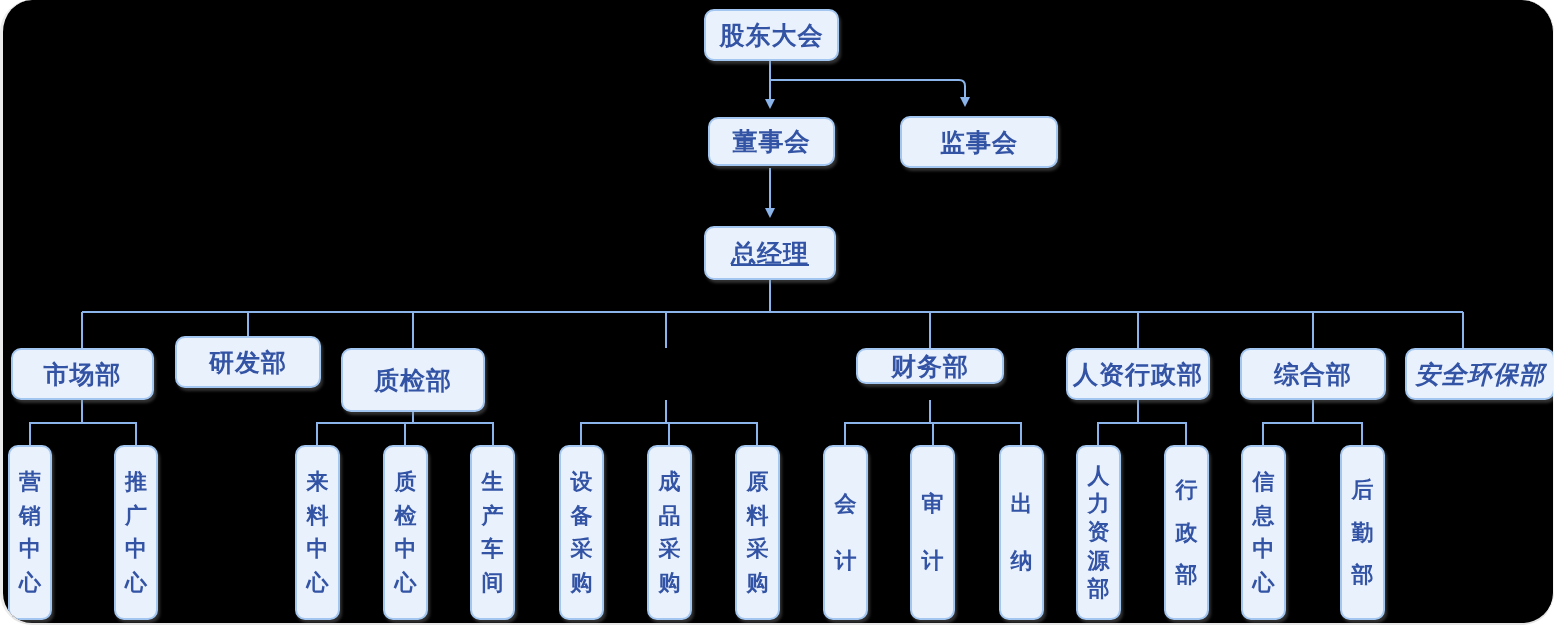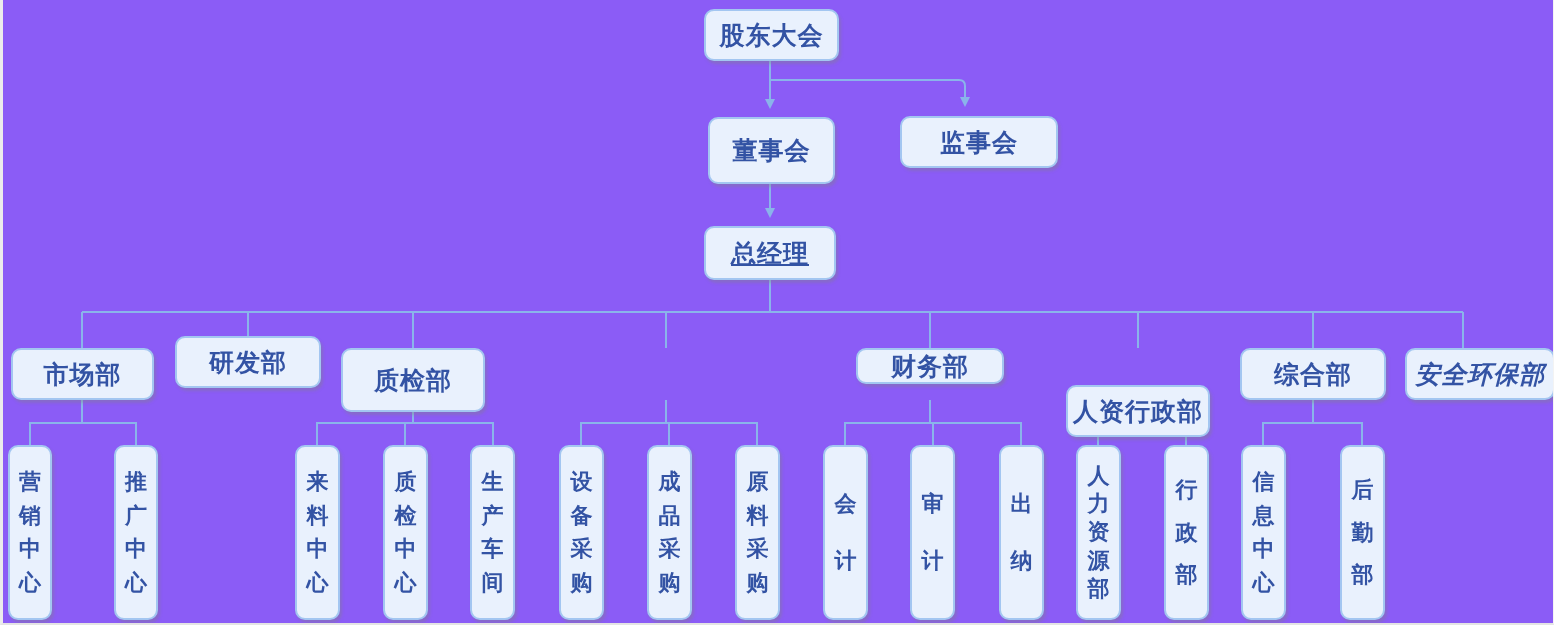--- a/index.html
+++ b/index.html
@@ -1,25 +1,26 @@
 <!DOCTYPE html>
 <html style="--node-fill: #e9f1fd; --node-border: #a3c6f1; --node-text: #3353a4; --line: #8ab4ea;"><head>
 <meta charset="utf-8">
 <style>
   html,body{margin:0;padding:0;background:#fff;}
   #canvas{
     position:relative;
     width:1554px;height:625px;
-    background:#8b5cf6;
+    background:#000000;
     border-left:3px solid #ececec;
     border-bottom:2px solid #e4e4e4;
     border-right:1px solid #f3f3f3;
     box-sizing:border-box;
     overflow:hidden;
     font-family:"Liberation Serif","DejaVu Serif",serif;
+    border-radius:32px;
   }
   #wires{position:absolute;left:0;top:0;width:1554px;height:625px;}
   .node{
     position:absolute;
     background:var(--node-fill,#e9f1fd);
     border:2px solid var(--node-border,#a3c6f1);
     border-radius:10px;
     box-shadow:2px 3px 3px rgba(130,130,130,.38);
     color:var(--node-text,#3353a4);
     display:flex;align-items:center;justify-content:center;
@@ -59,21 +60,21 @@
     <path class="wire" d="M663 400 V423 M578 445 V423 H754 V445 M666 423 V445"></path>
     <path class="wire" d="M927 400 V423 M842 445 V423 H1018 V445 M930 423 V445"></path>
     <path class="wire" d="M1135 400 V423 M1095 445 V423 H1183 V445"></path>
     <path class="wire" d="M1310 400 V423 M1260 445 V423 H1359 V445"></path>
   </svg>
 
   <div class="node hnode" style="left:701px;top:9px;width:135px;height:52px;">
       <span>股东大会</span>
     </div>
 
-  <div class="node hnode" style="left:705px;top:117px;width:127px;height:67px;">
+  <div class="node hnode" style="left:705px;top:117px;width:127px;height:49px;">
       <span>董事会</span>
     </div>
   <div class="node hnode" style="left:897px;top:116px;width:158px;height:52px;justify-content:center;">
       <span>监事会</span>
     </div>
 
   <div class="node hnode" style="left:701px;top:226px;width:132px;height:54px;text-decoration:underline;">
       <span>总经理</span>
     </div>
 
@@ -82,21 +83,21 @@
     </div>
   <div class="node hnode" style="left:172px;top:336px;width:146px;height:52px;">
       <span>研发部</span>
     </div>
   <div class="node hnode" style="left:338px;top:348px;width:144px;height:64px;">
       <span>质检部</span>
     </div>
   <div class="node hnode" style="left:853px;top:348px;width:148px;height:36px;">
       <span>财务部</span>
     </div>
-  <div class="node hnode" style="left:1063px;top:348px;width:144px;height:52px;margin-top:37px;">
+  <div class="node hnode" style="left:1063px;top:348px;width:144px;height:52px;">
       <span>人资行政部</span>
     </div>
   <div class="node hnode" style="left:1237px;top:348px;width:146px;height:52px;">
       <span>综合部</span>
     </div>
   <div class="node hnode" style="left:1402px;top:348px;width:150px;height:52px;font-style:italic;">
       <span>安全环保部</span>
     </div>
 
   <div class="node vnode" style="left:5px;top:445px;width:44px;height:175px;">

